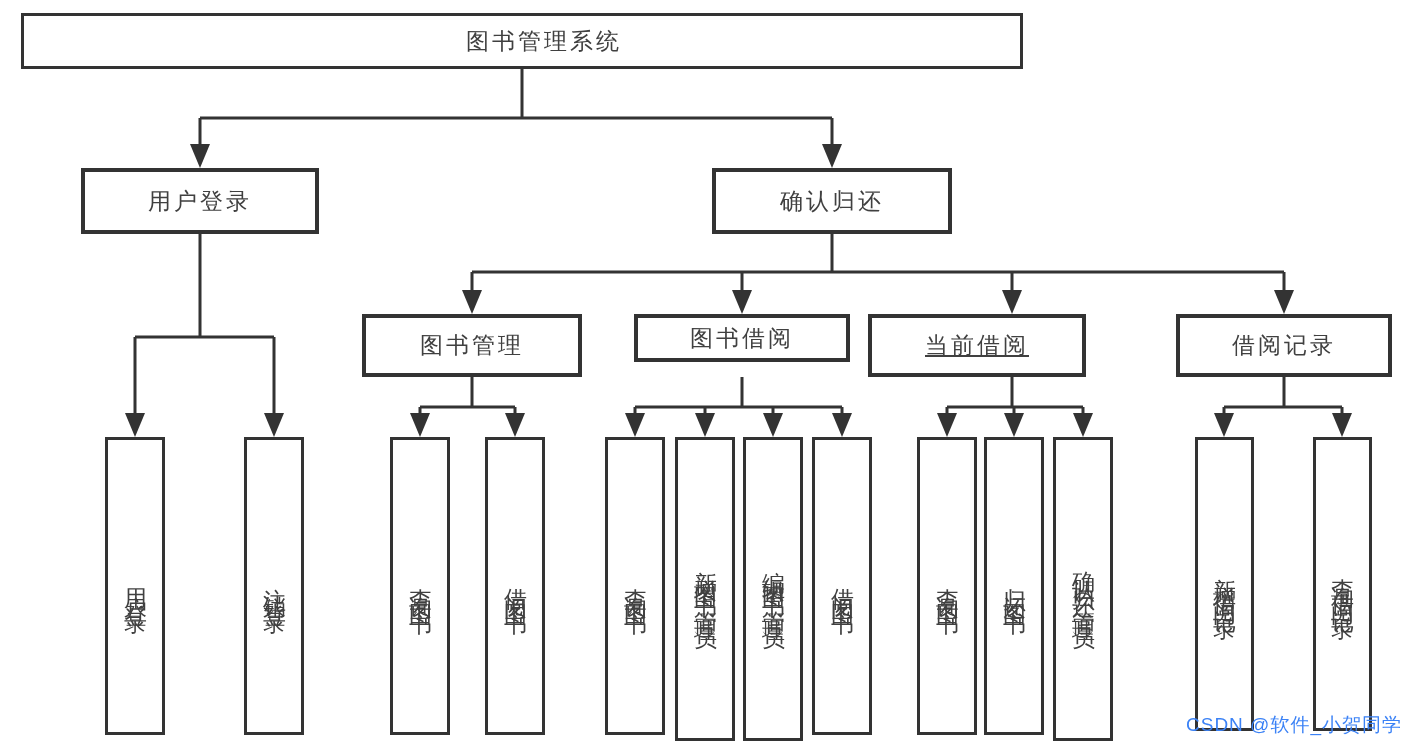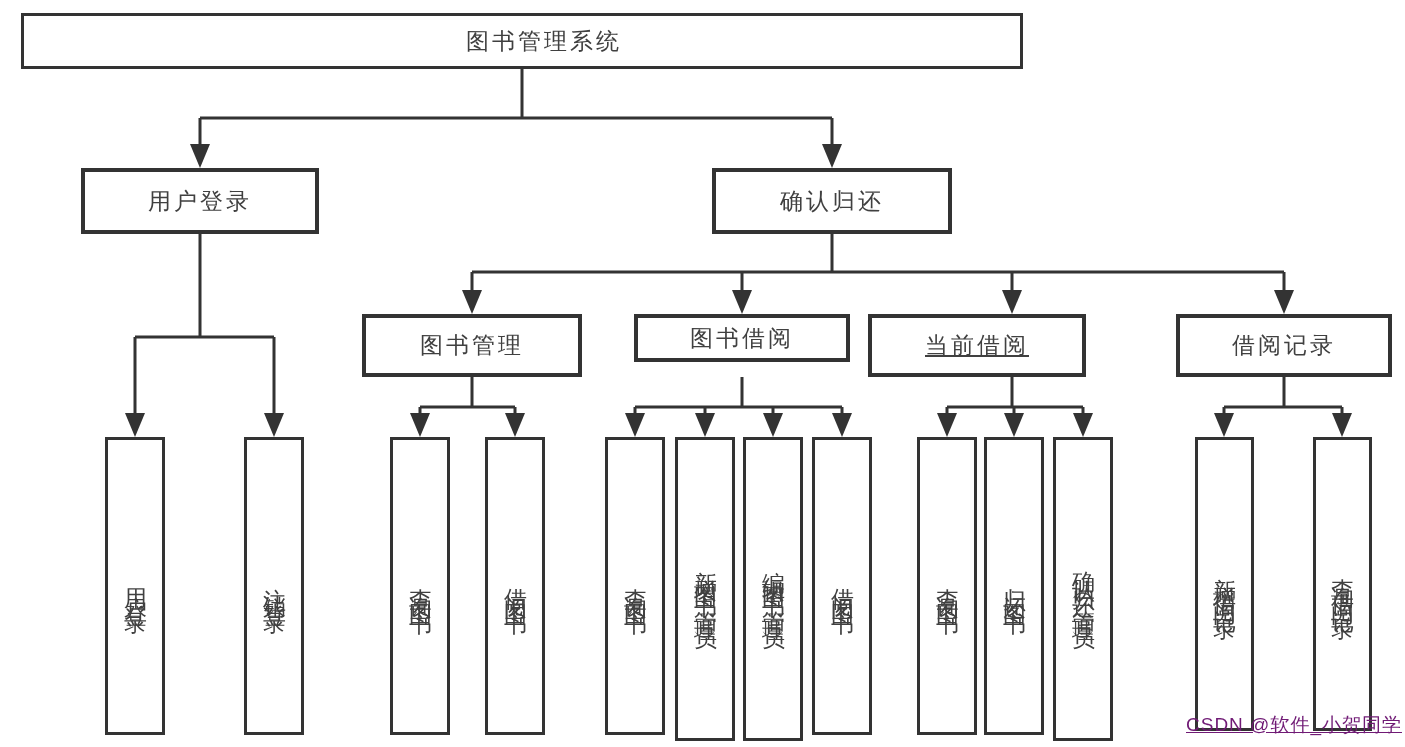--- a/index.html
+++ b/index.html
@@ -48,24 +48,23 @@
     letter-spacing: 8px;
     color: #404040;
     z-index: 1;
   }
   #watermark {
     position: absolute;
     left: 1186px;
     top: 712px;
     font-size: 19px;
     letter-spacing: 1px;
-    color: #701a75;
+    color: #3b82f6;
     z-index: 2;
     white-space: nowrap;
-    text-decoration: underline;
   }
 </style>
 </head>
 <body>
 
 <div id="stage">
 
   <svg id="connectors" width="1405" height="747" viewBox="0 0 1405 747">
     <g stroke="#333333" stroke-width="3" fill="none">
 

